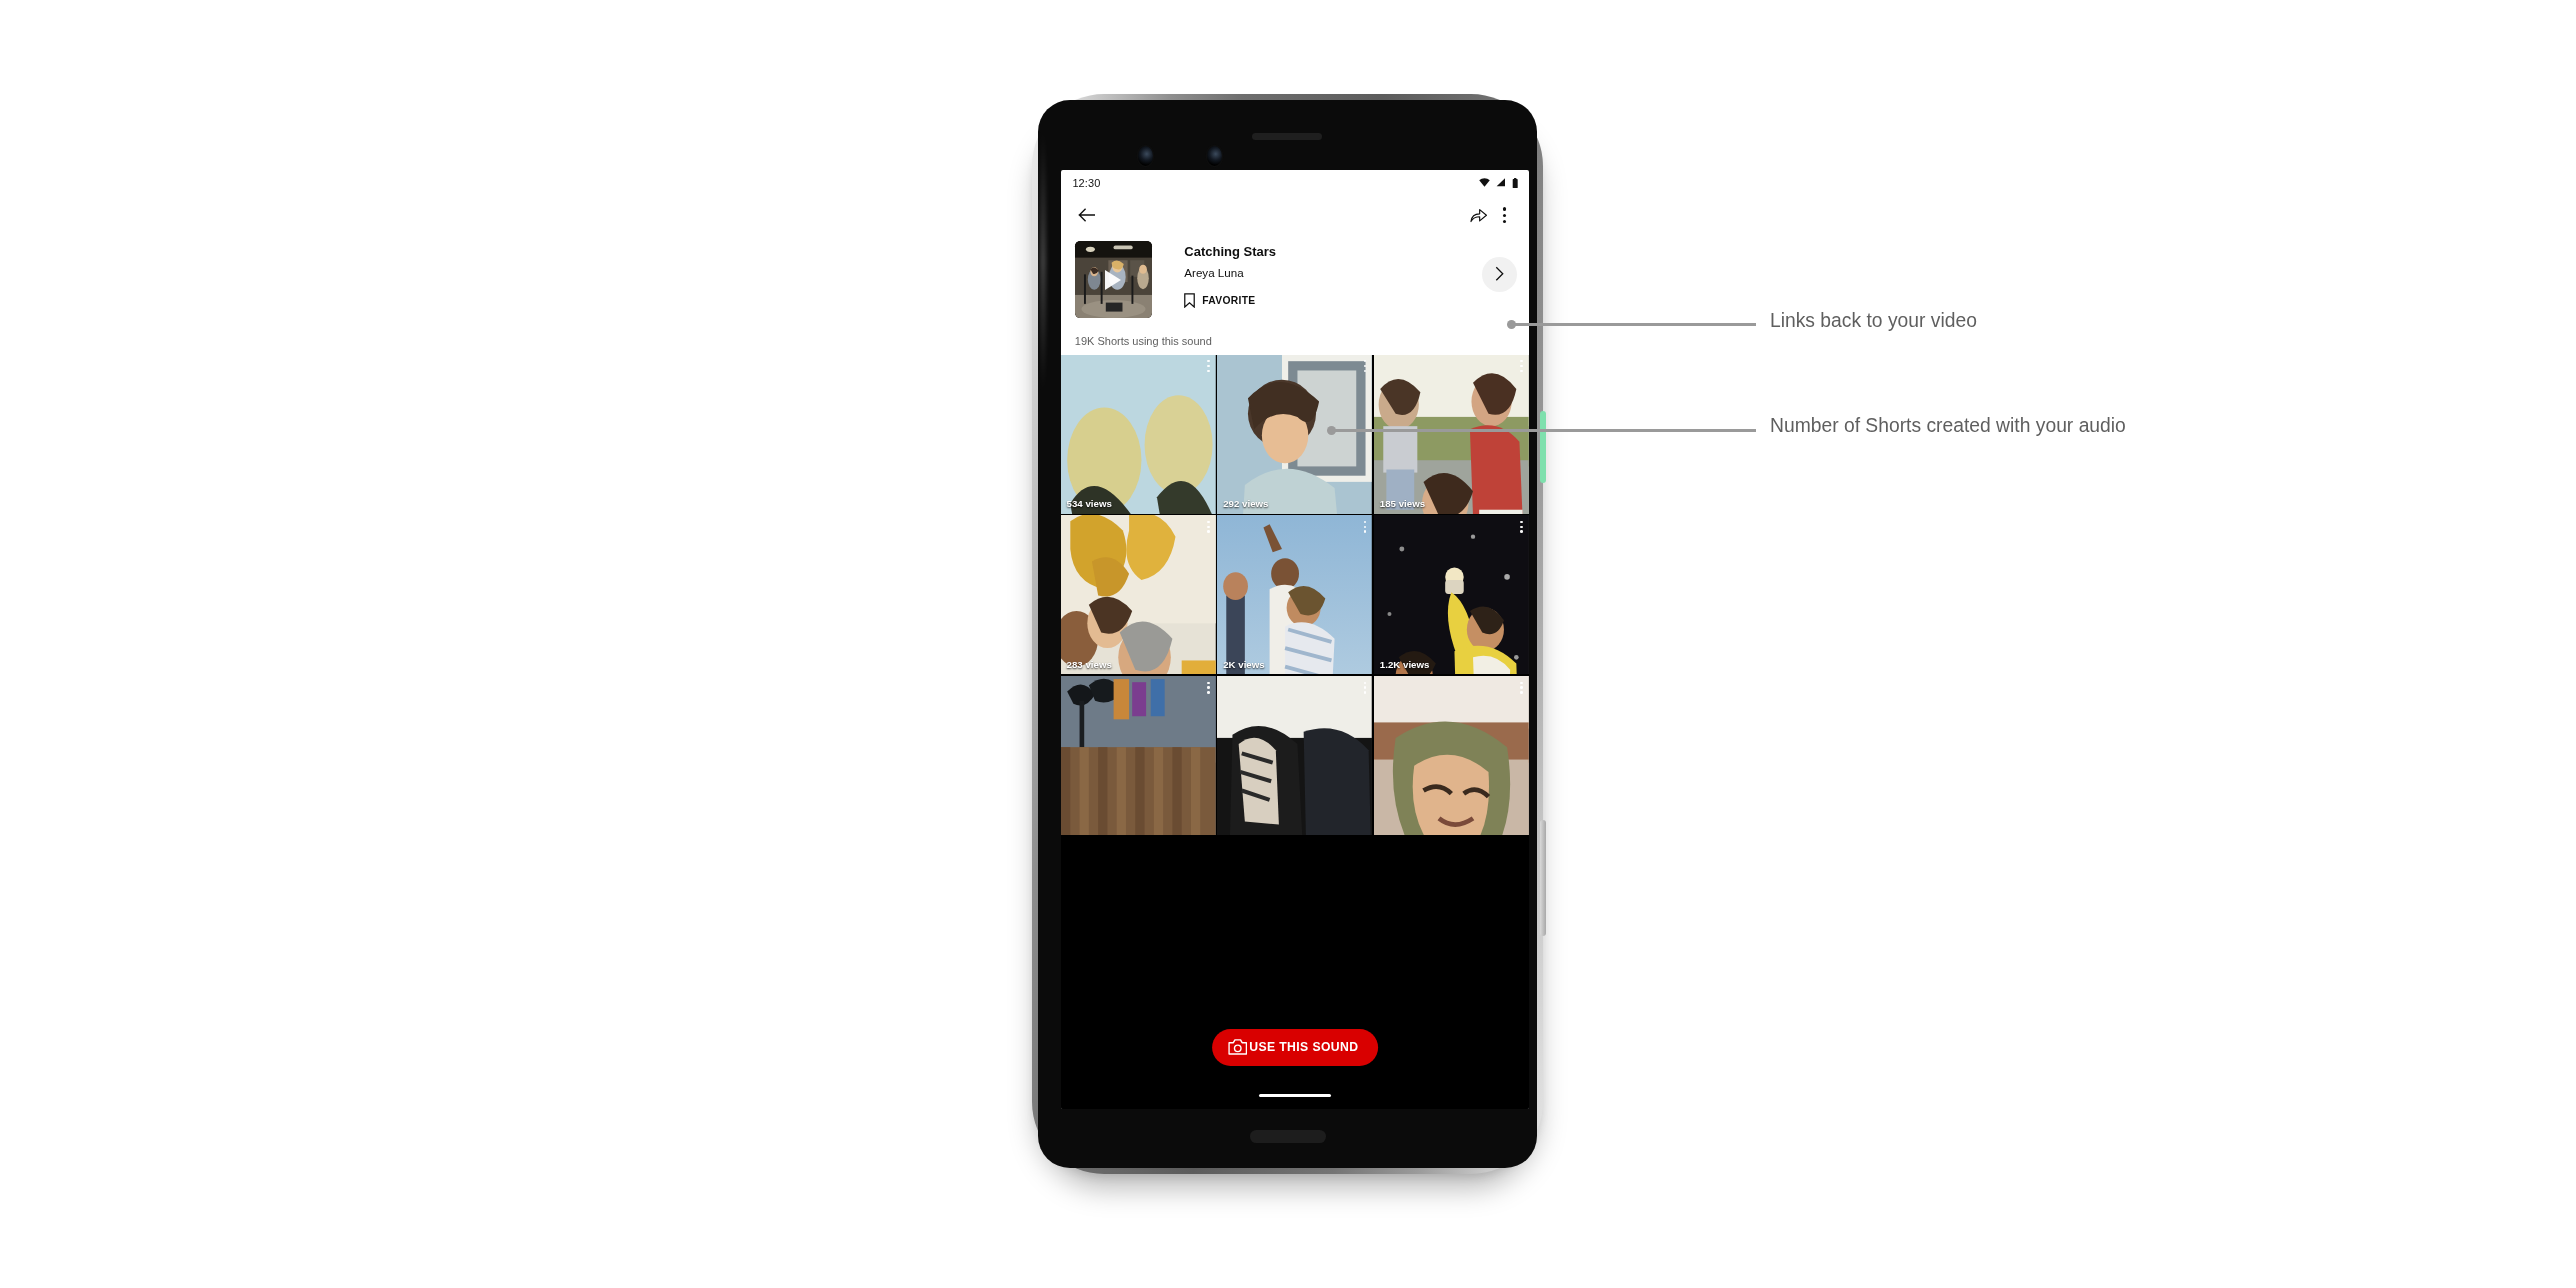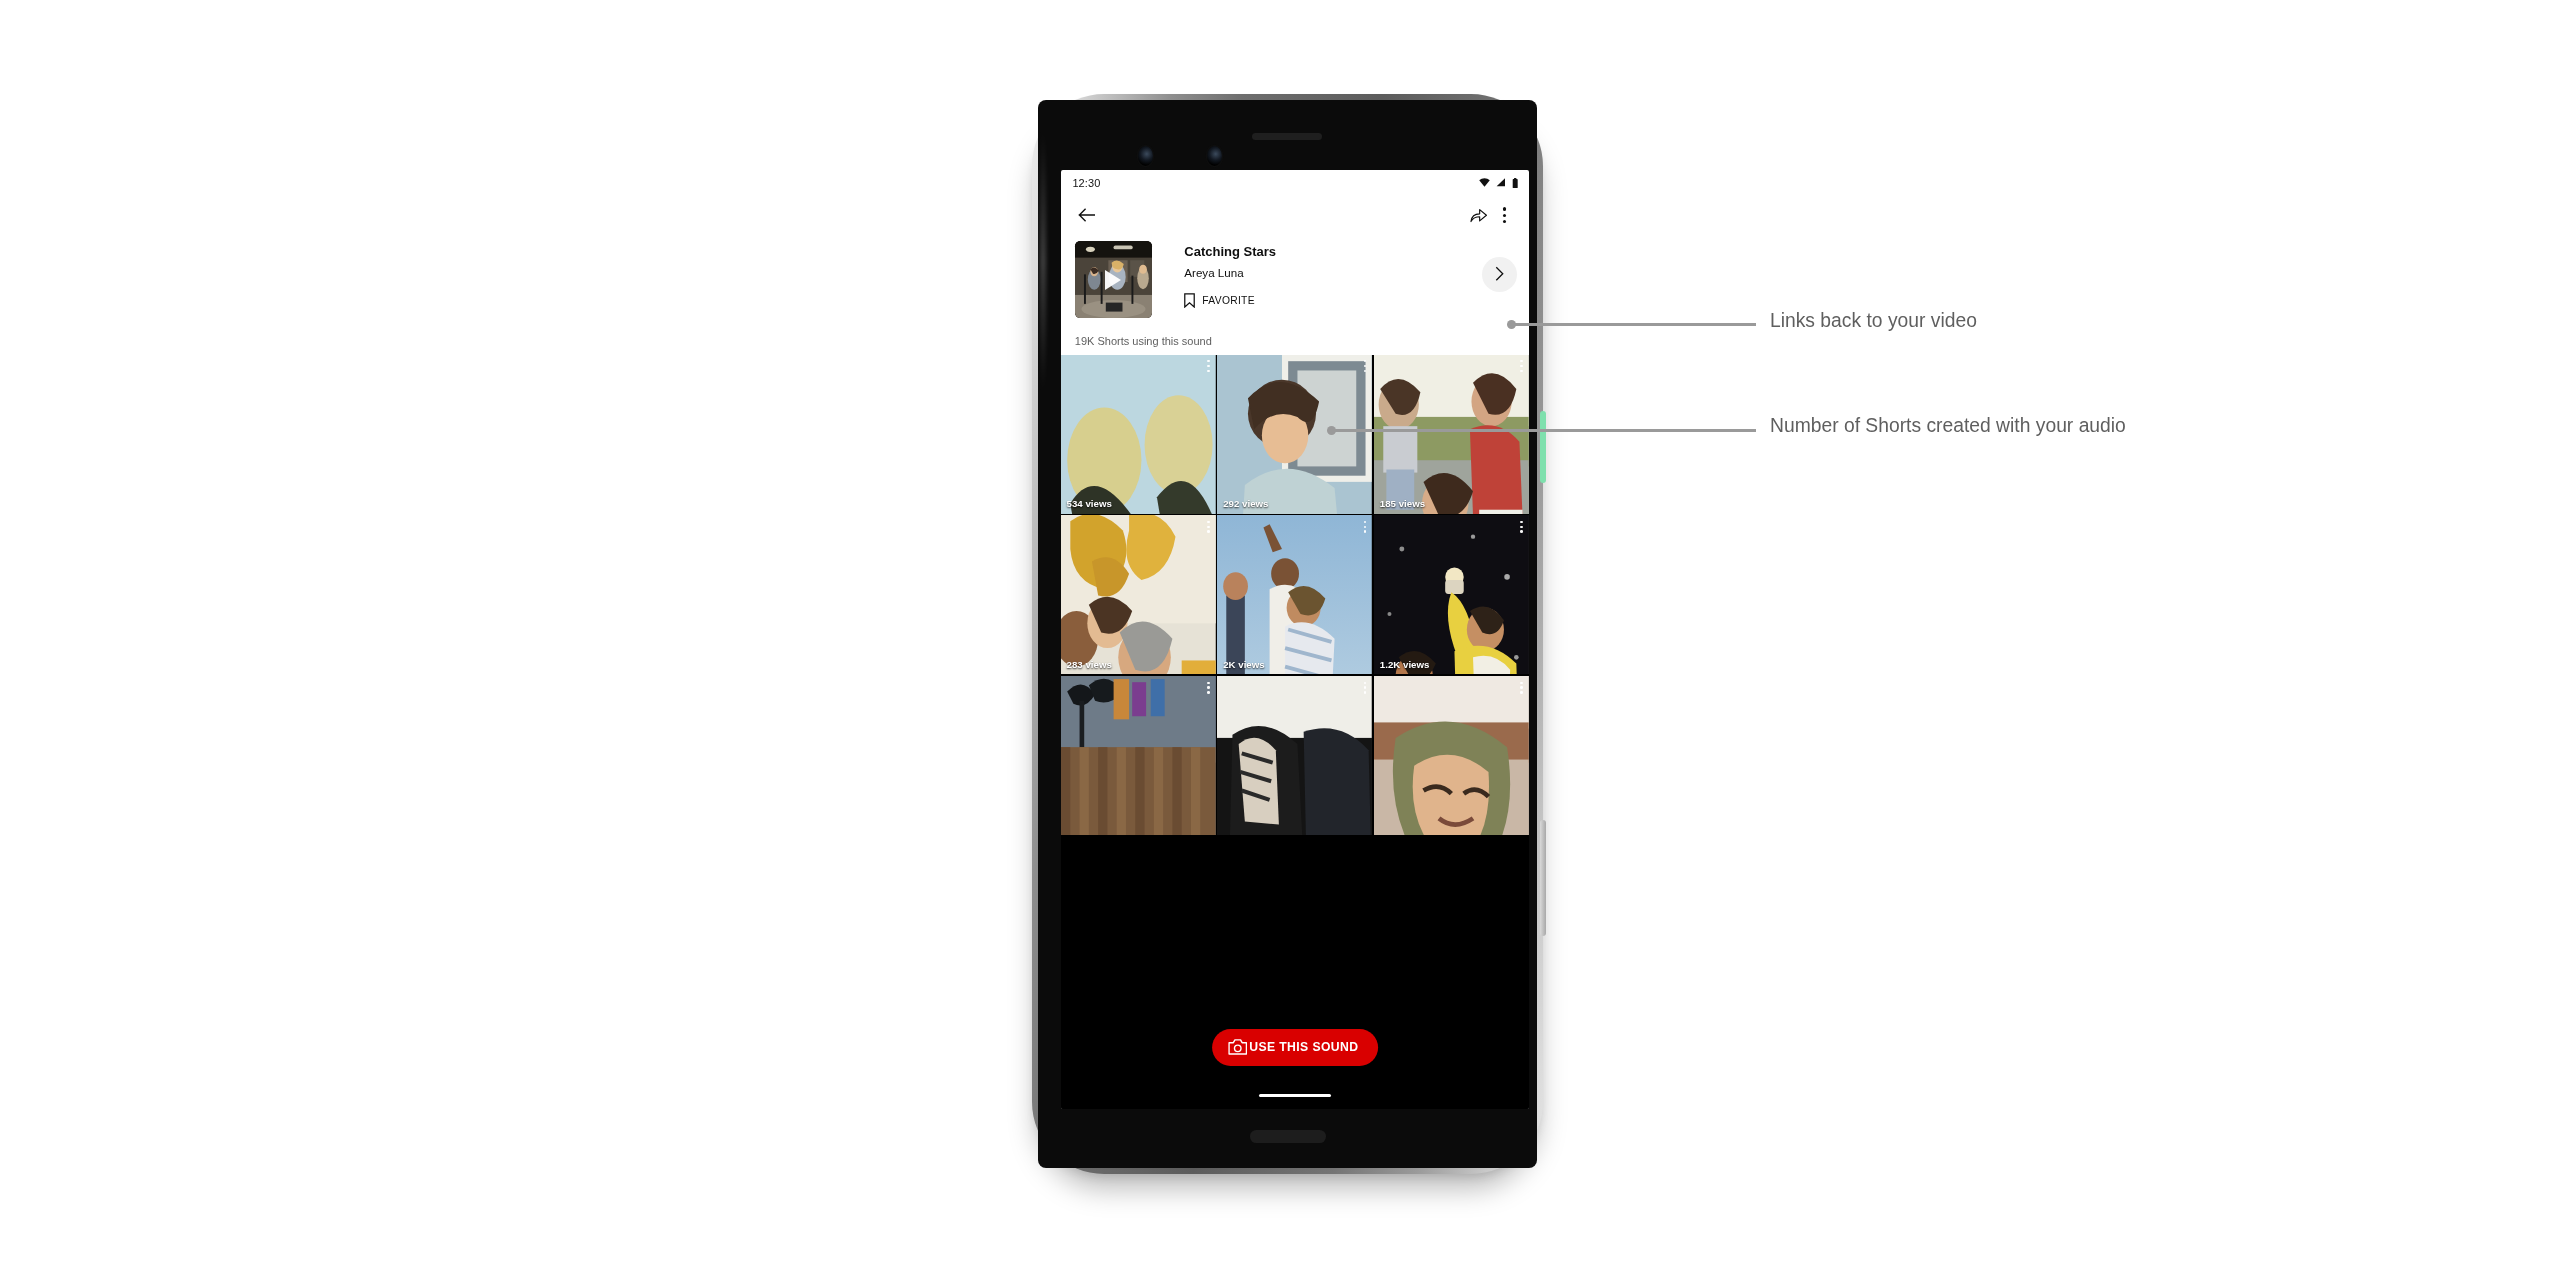--- a/index.html
+++ b/index.html
@@ -44,21 +44,21 @@
         #8e8e8e 20%, #6e6e6e 30%,
         #5c5c5c 50%,
         #747474 70%, #9a9a9a 82%, #c9c9c9 92%, #e6e6e6 100%);
   }
   
   .device-body {
     position: absolute;
     left: 5.8px; top: 5.8px;
     width: 499px;
     height: 1068px;
-    border-radius: 8px;
+    border-radius: 32px;
     background: #0b0b0b;
     overflow: hidden;
   }
   .device-body::after {
     
     content: "";
     position: absolute;
     left: 1.9px; top: 26px;
     width: 6.4px; height: 270px;
     border-radius: 50%;
@@ -222,21 +222,21 @@
     line-height: 1.2;
   }
   .fav-row {
     display: flex;
     align-items: center;
     gap: 7px;
     margin-top: 13px;
   }
   .fav-label {
     font-size: 10.3px;
-    font-weight: normal;
+    font-weight: bold;
     letter-spacing: 0.3px;
     color: #0f0f0f;
   }
   .chevron-btn {
     width: 35px;
     height: 35px;
     border-radius: 50%;
     background: #f1f1f1;
     display: flex;
     align-items: center;

